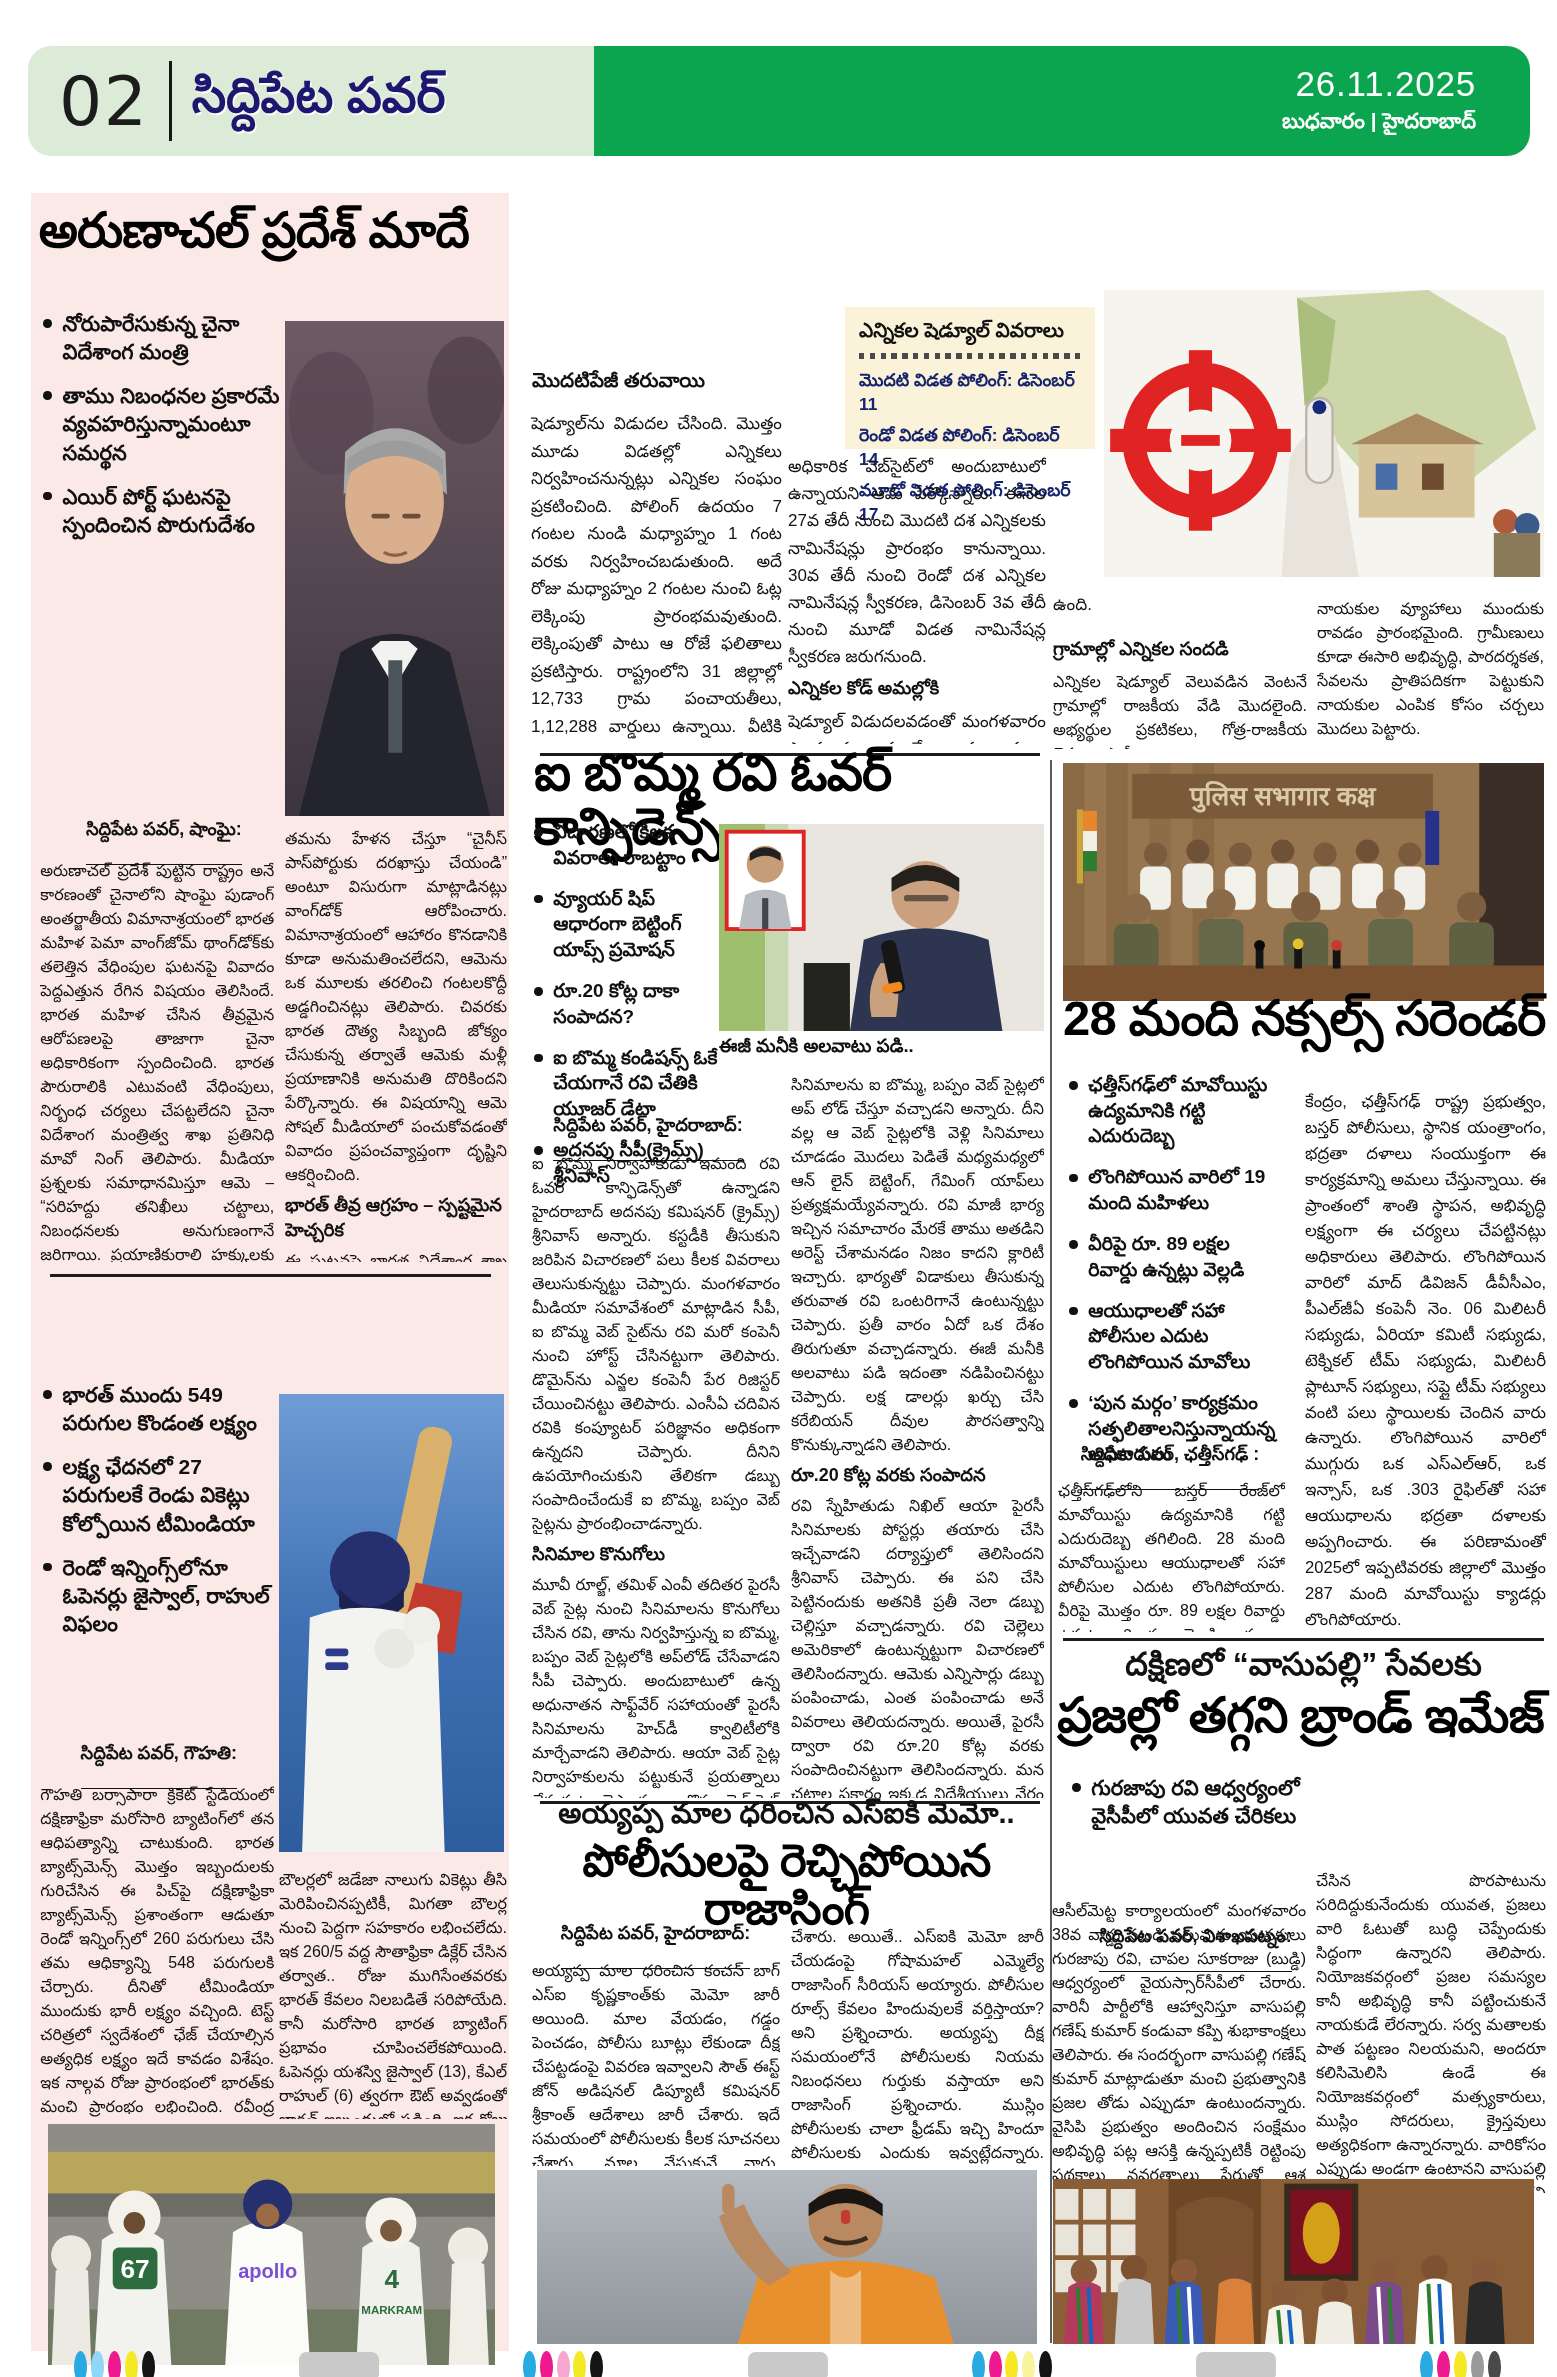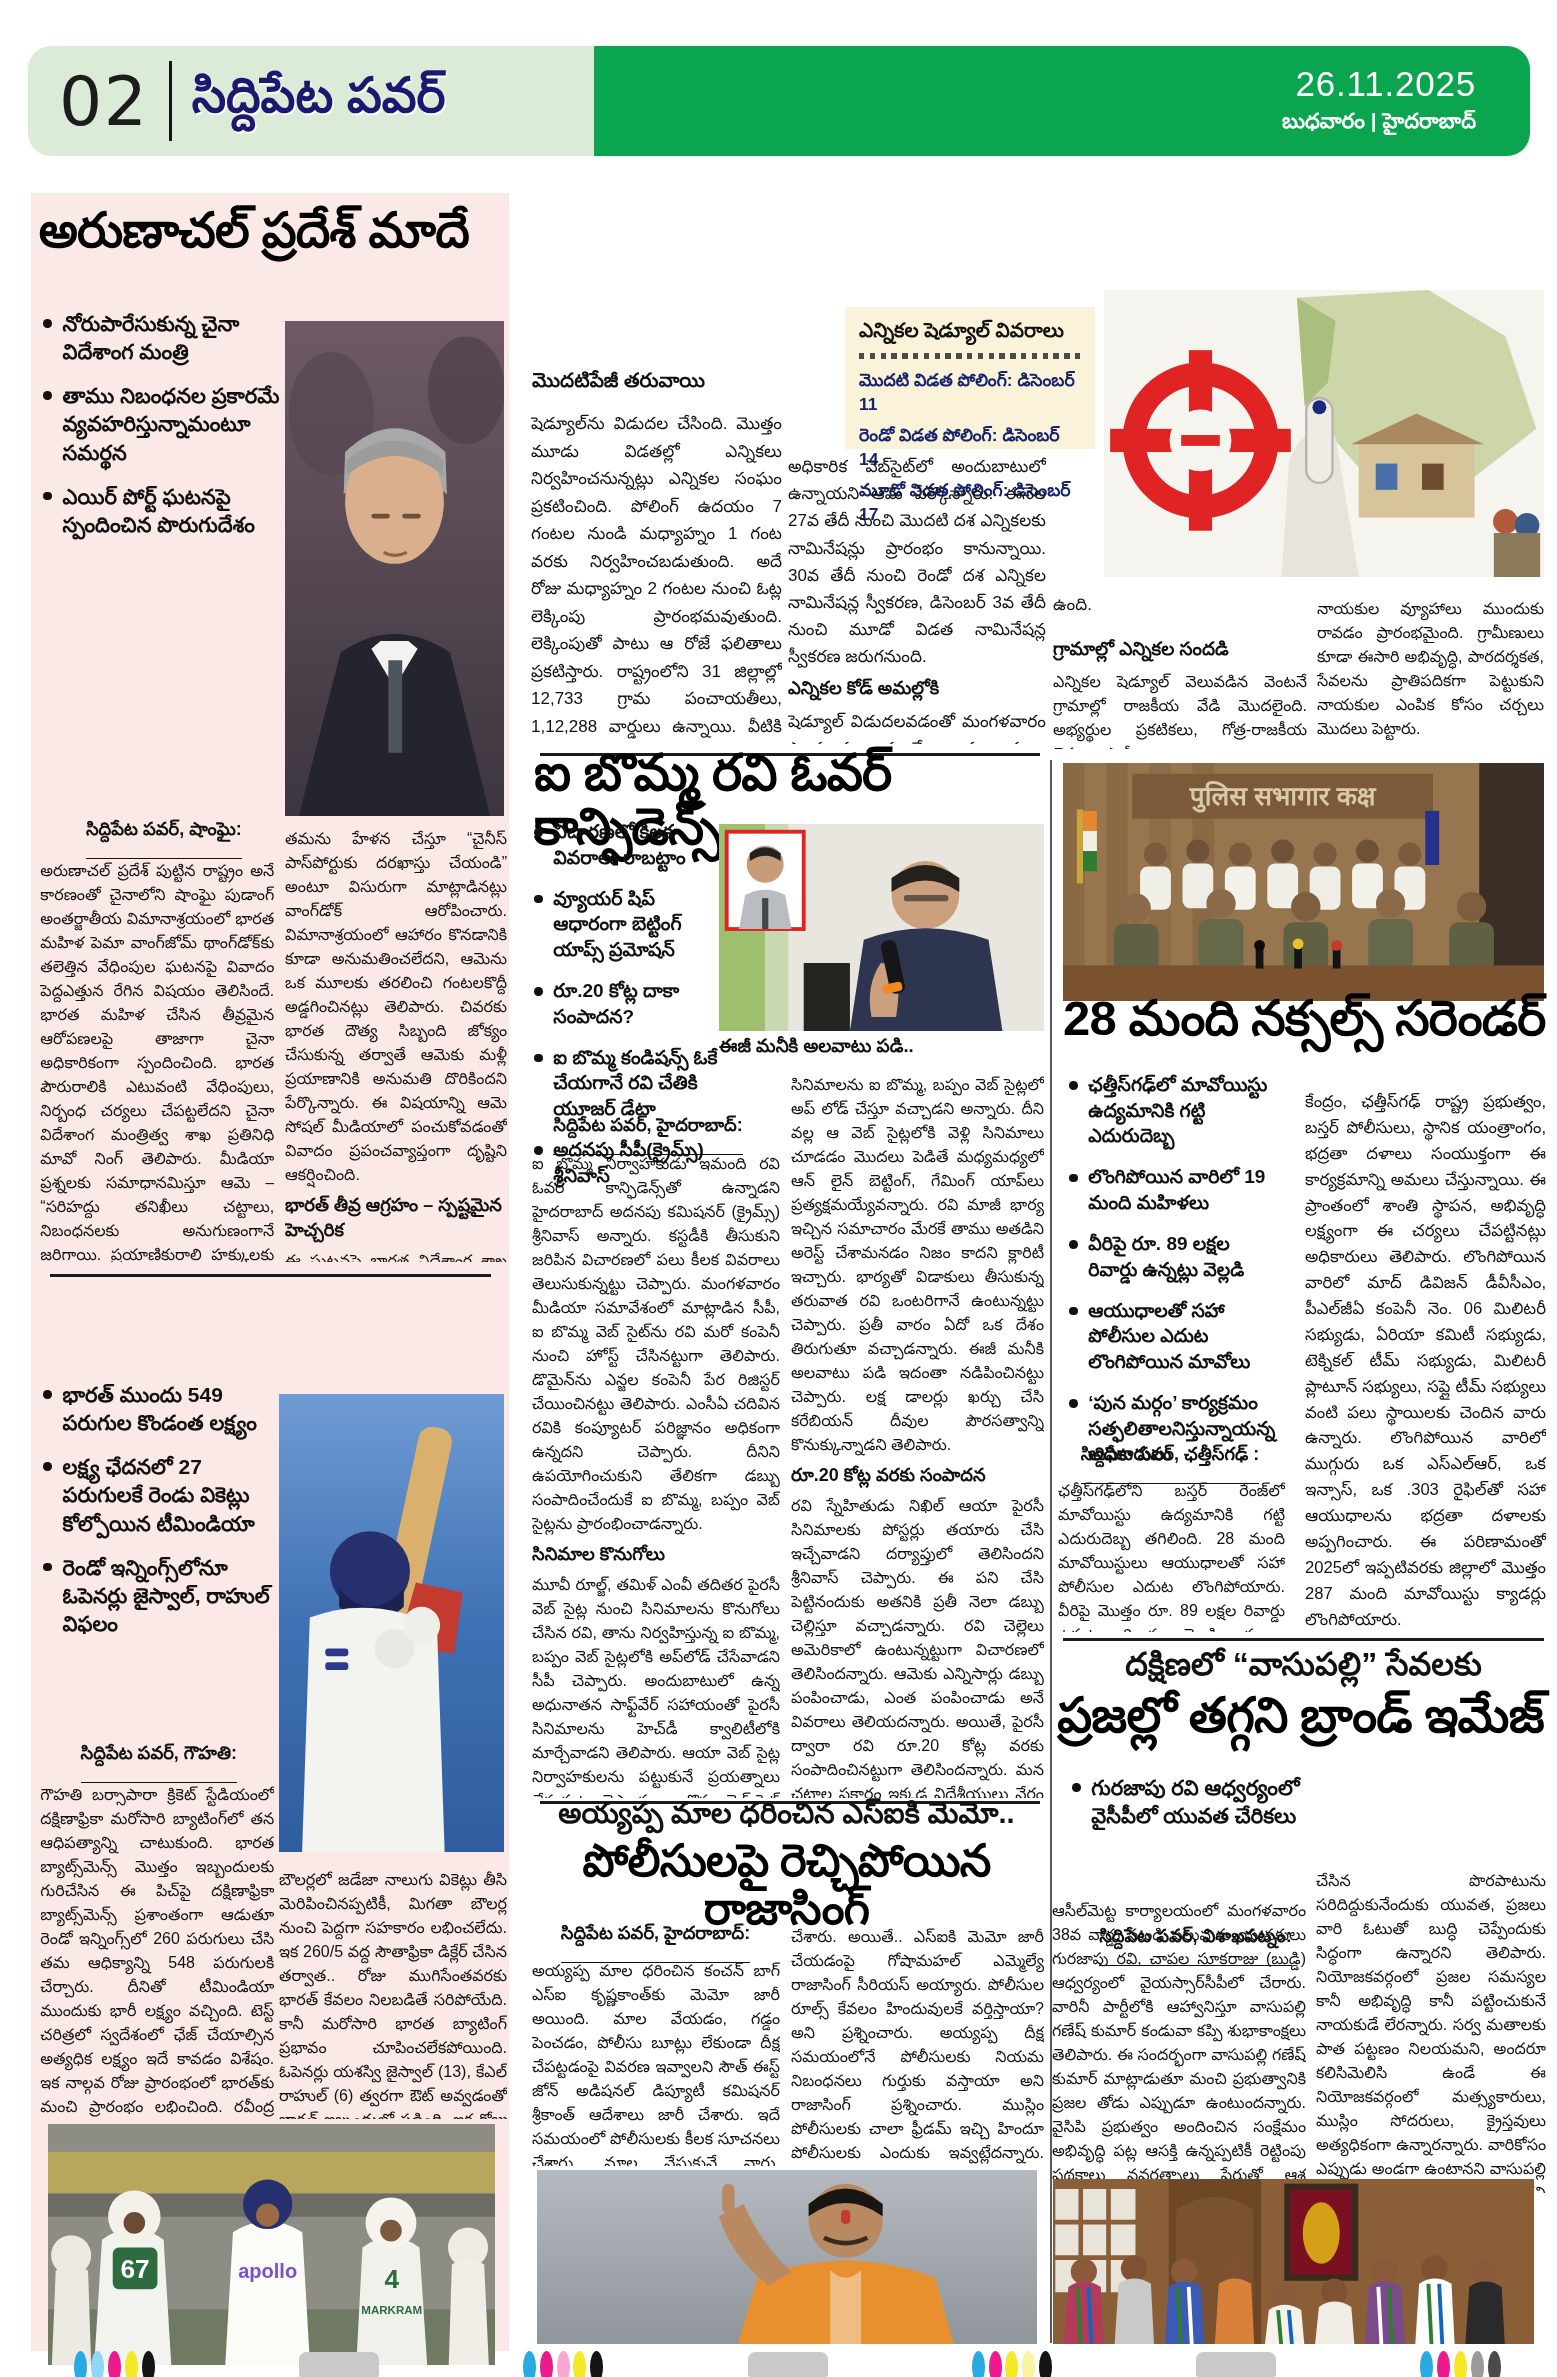--- a/index.html
+++ b/index.html
@@ -12,21 +12,21 @@
   .hdr-div{width:3.1px;height:80px;background:#151515;}
   .masthead{font-size:49px;font-weight:900;color:#1d1770;text-shadow:1.5px 1.5px 0 rgba(255,255,255,.9);}
   .hdr-right{background:#0ca54f;border-radius:0 23px 23px 0;display:flex;flex-direction:column;justify-content:center;align-items:flex-end;padding-right:54px;box-sizing:border-box;color:#fff;}
   .hdr-date{font-size:35px;font-weight:500;letter-spacing:0.8px;}
   .hdr-day{font-size:21px;font-weight:600;margin-top:4.6px;}
   
   .hl{font-weight:900;line-height:1.06;color:#000;margin:0;letter-spacing:-0.8px;}
   .body-t{font-size:16px;line-height:1.5;text-align:justify;margin:0 0 7.7px 0;}
   .sub-t{font-size:18px;font-weight:800;margin:6.2px 0 4.6px 0;}
   .byline{font-weight:800;font-size:18px;text-align:center;}
-  .byline span{display:inline-block;border-bottom:1.9px solid #111;padding-bottom:14px;}
+  .byline span{display:inline-block;border-bottom:1.9px solid #111;padding-bottom:20px;}
   .bullets{list-style:none;margin:0;padding:0;}
   .bullets li{display:flex;gap:10.8px;font-weight:800;line-height:1.35;margin-bottom:15.4px;}
   .bdot{flex:0 0 auto;width:8.5px;height:8.5px;border-radius:50%;background:#111;margin-top:9.3px;}
   .colbox{overflow:hidden;}
   .rail{background:#fbe9e7;}
   .rule{background:#1b1b1b;height:2.7px;}
   .vdiv{background:#5a5a5a;width:1.5px;}
   .ph{overflow:hidden;}
   .ph svg{display:block;width:100%;height:100%;}
   

